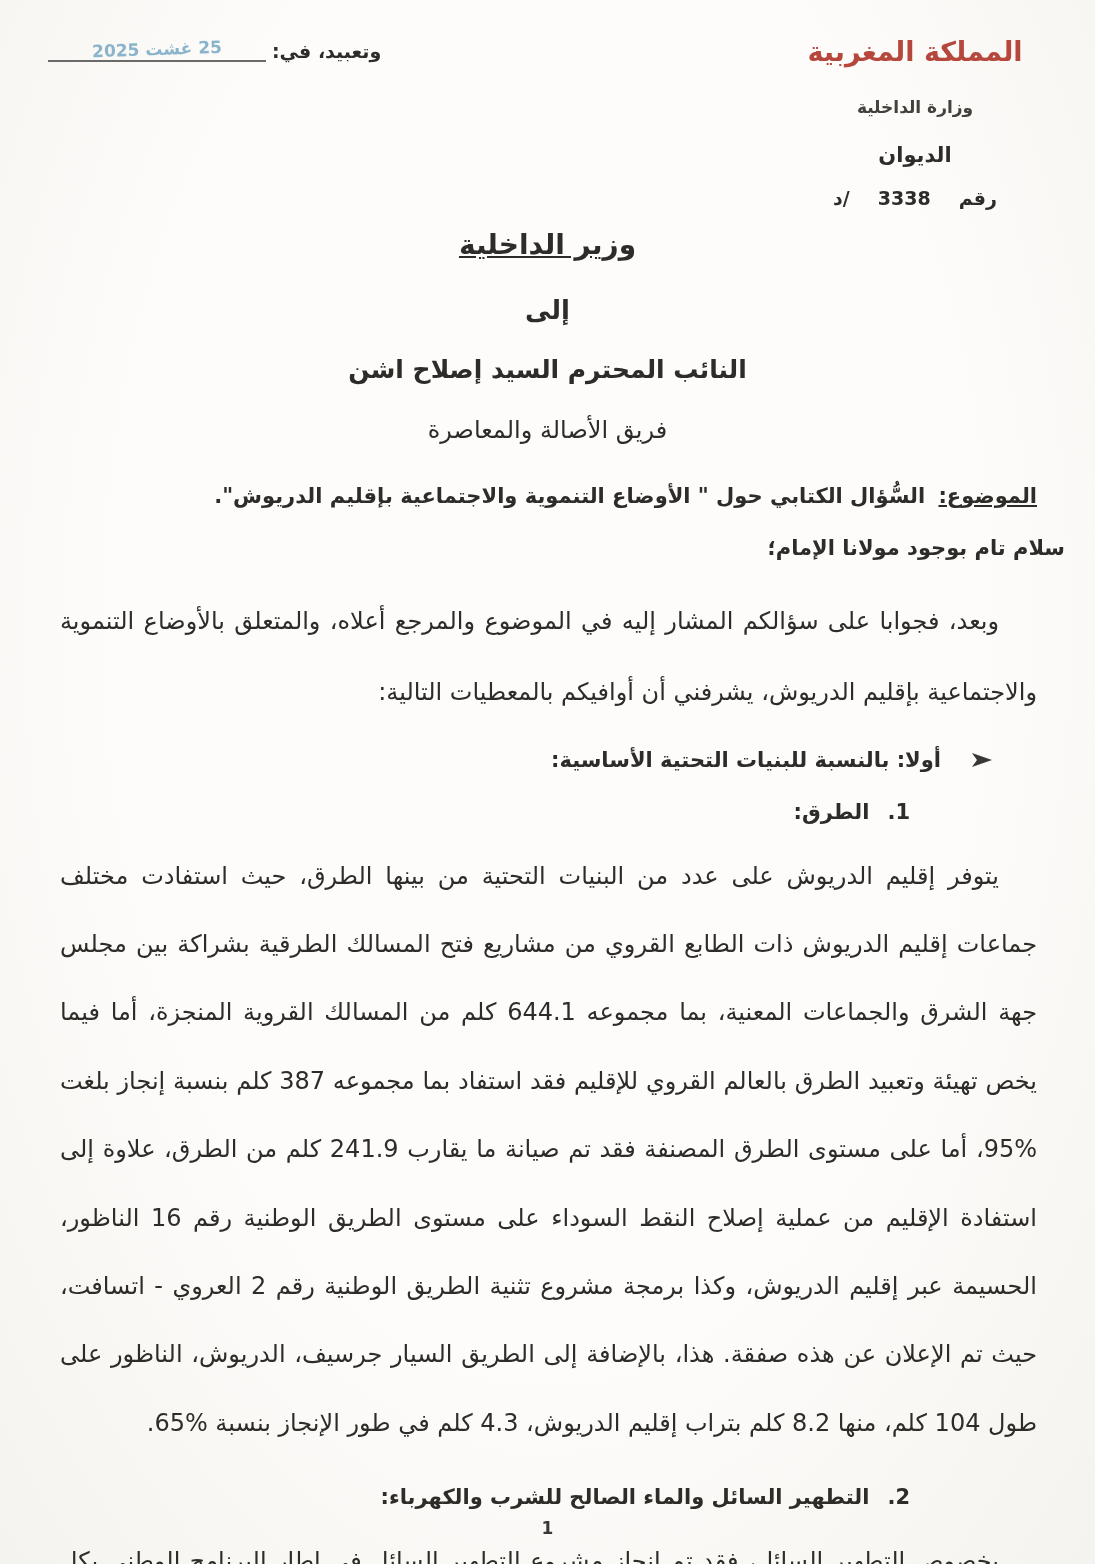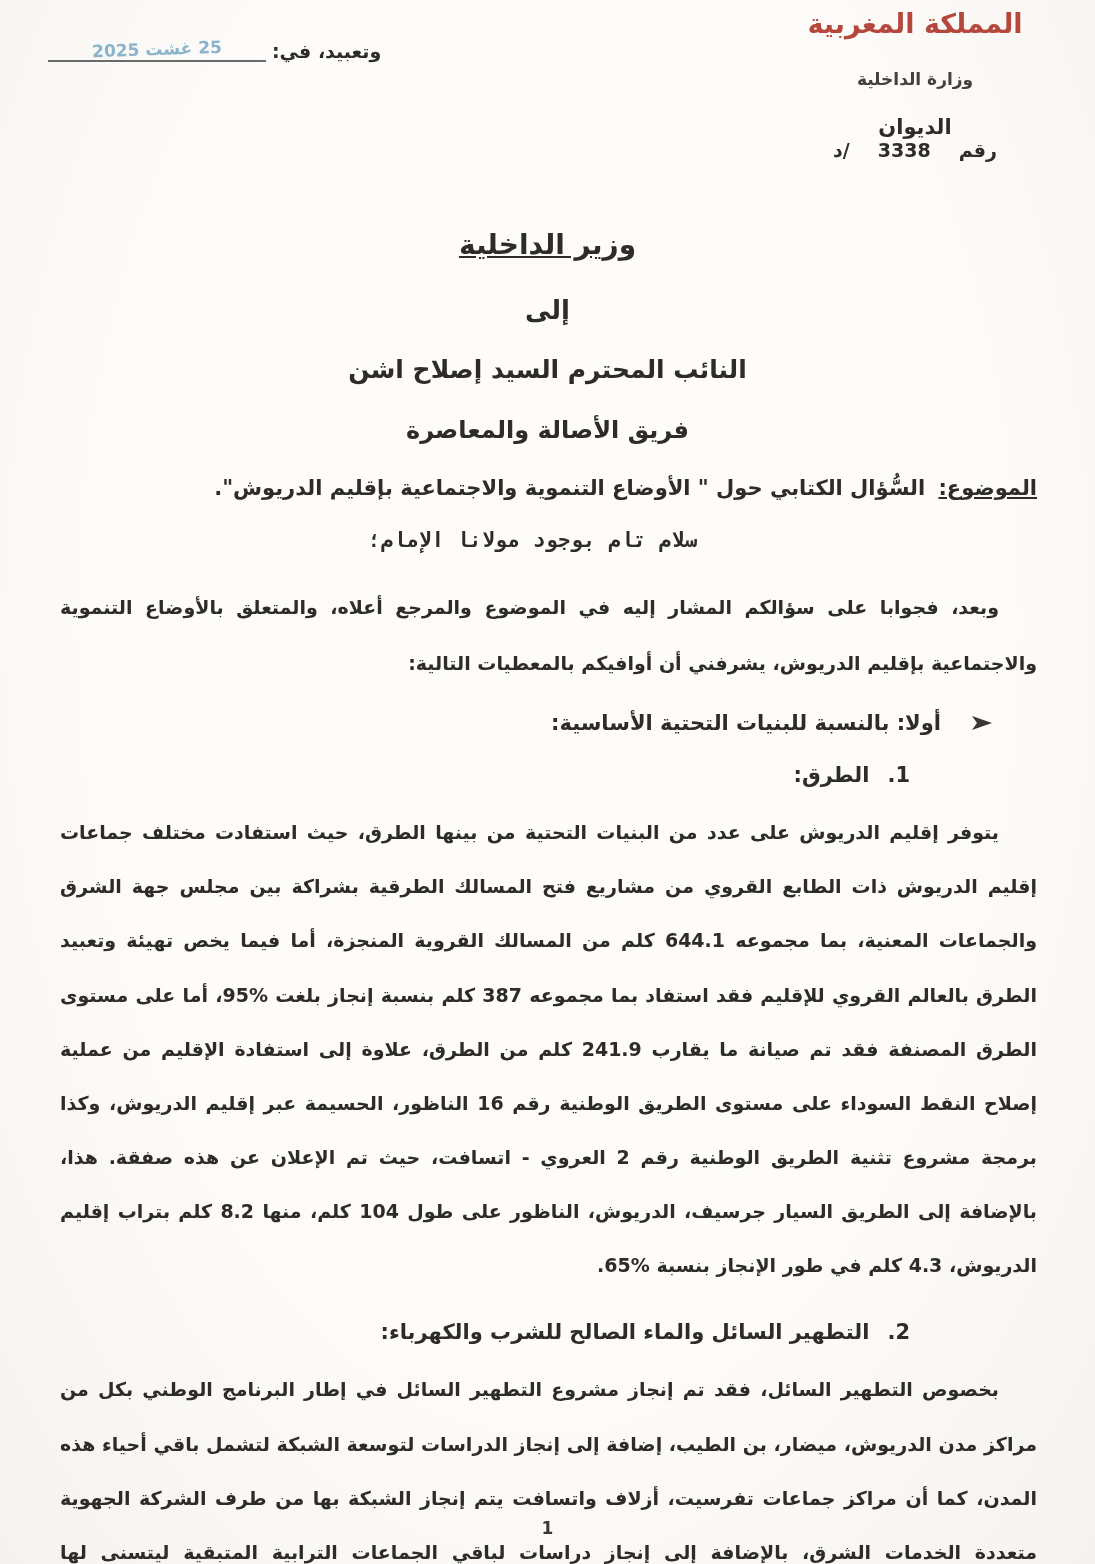--- a/index.html
+++ b/index.html
@@ -10,26 +10,26 @@
     margin:0 auto;
     background:radial-gradient(ellipse at 50% 40%, #fdfcfa 55%, #f5f3ef 100%);
     font-family:"DejaVu Sans", sans-serif;
     color:#2e2c29;
     direction:rtl;
     overflow:hidden;
   }
 
   
   .header-right {
-    position:absolute; top:8px; right:40px;
+    position:absolute; top:36px; right:40px;
     width:280px; text-align:center;
   }
   .kingdom-title { color:#b5473c; font-size:27px; font-weight:bold; letter-spacing:0; margin-bottom:30px; }
   .ministry-title { color:#44413d; font-size:17px; font-weight:bold; margin-bottom:26px; }
-  .office-title   { font-size:21px; font-weight:bold; }
+  .office-title   { font-size:21px; font-weight:bold; margin-bottom:20px; }
   .doc-number-row { font-size:19px; font-weight:bold; display:flex; justify-content:center; gap:28px; }
 
   .header-left {
     position:absolute; top:36px; left:48px;
     display:flex; align-items:flex-end;
     font-size:19px; font-weight:bold;
   }
   .place-date-label { white-space:nowrap; padding-left:6px; }
   .date-line {
     position:relative; display:inline-block;
@@ -43,33 +43,33 @@
     font-size:17px; font-weight:bold;
     transform:rotate(-2deg);
     white-space:nowrap;
   }
 
   
   .address-block { padding-top:228px; text-align:center; }
   .sender-title  { font-size:28px; font-weight:bold; margin-bottom:34px;text-decoration:underline; }
   .to-word       { font-size:26px; font-weight:bold; margin-bottom:30px; }
   .recipient     { font-size:25px; font-weight:bold; margin-bottom:32px; }
-  .party-group   { font-size:24px; font-weight:bold; margin-bottom:32px; }
+  .party-group   { font-size:24px; font-weight:normal; margin-bottom:40px; }
 
   
   .meta-block { margin:0 58px 0 60px; font-size:21px; font-weight:bold; }
   .meta-line  { margin-bottom:28px; }
   .meta-label { text-decoration:underline; margin-left:6px; }
 
   
-  .greeting { text-align:center; font-size:21px; font-weight:bold; margin:12px 30px 26px 0;font-family:Liberation Mono, monospace; }
+  .greeting { text-align:right; font-size:21px; font-weight:bold; margin:12px 30px 26px 0; }
 
   .paragraph {
     margin:0 58px 0 60px;
-    font-size:19px; font-weight:bold;
+    font-size:24px; font-weight:normal;
     line-height:2.85;
     text-align:justify;
     text-indent:38px;
   }
   .intro-paragraph { line-height:2.95; }
 
   .bullet-row {
     margin:20px 102px 0 60px;
     font-size:21px; font-weight:bold;
     display:flex; align-items:center; gap:30px;

